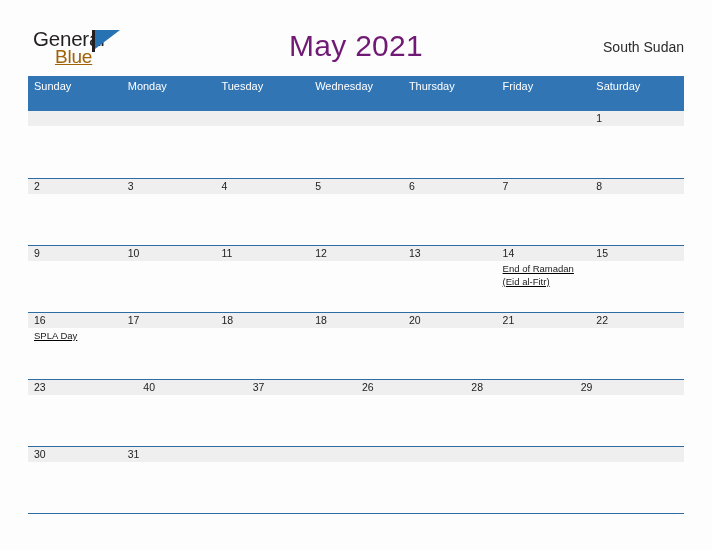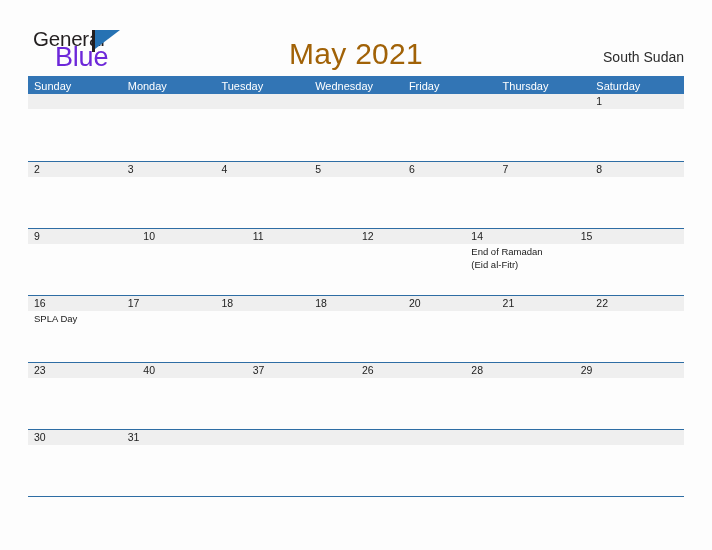--- a/index.html
+++ b/index.html
@@ -45,25 +45,26 @@
     font-size: 20.5px;
     line-height: 20px;
     color: #231f20;
     letter-spacing: -0.2px;
     white-space: nowrap;
   }
   .logo-blue {
     position: absolute;
     left: 22px;
     top: 18px;
-    font-size: 27px;
+    font-size: 19px;
     line-height: 20px;
-    color: #6d28d9;
+    color: #a16207;
     letter-spacing: -0.2px;
     white-space: nowrap;
+    text-decoration: underline;
   }
   .logo-flag {
     position: absolute;
     left: 62px;
     top: 1px;
     width: 0;
     height: 0;
     border-left: 25px solid #2672b3;
     border-bottom: 19px solid transparent;
   }
@@ -72,52 +73,52 @@
     left: 59px;
     top: 1px;
     width: 3px;
     height: 22px;
     background: #231f20;
   }
 
   .cal-title {
     position: absolute;
     left: 0;
-    top: 36px;
+    top: 28px;
     width: 712px;
     text-align: center;
     font-size: 30px;
     line-height: 36px;
     font-weight: 400;
-    color: #a16207;
+    color: #701a75;
     letter-spacing: 0.3px;
   }
 
   .country {
     position: absolute;
     right: 28px;
-    top: 48px;
+    top: 38px;
     font-size: 14px;
     line-height: 18px;
     color: #2b2b2b;
     white-space: nowrap;
   }
 
   
   .calendar {
     position: absolute;
     left: 28px;
     top: 76px;
     width: 656px;
   }
 
   .weekday-row {
     display: flex;
     width: 656px;
-    height: 18px;
+    height: 35px;
     background: #3275b5;
   }
   .weekday-cell {
     flex: 1 1 0;
     min-width: 0;
     color: #ffffff;
     font-size: 11px;
     line-height: 21px;
     padding-left: 6px;
     box-sizing: border-box;
@@ -162,20 +163,21 @@
     font-size: 10.5px;
     line-height: 15px;
     color: #222222;
     height: 15px;
   }
   .day-events {
     position: relative;
     z-index: 2;
     padding-top: 2px;
     padding-right: 4px;
+    text-decoration: underline;
   }
   .event {
     font-size: 9.5px;
     line-height: 12.5px;
     color: #1a1a1a;
     white-space: nowrap;
   }
   .empty-cell .day-num {
     visibility: hidden;
   }
@@ -206,22 +208,22 @@
 
   </div>
 
   <div class="calendar">
 
     <div class="weekday-row">
       <div class="weekday-cell">Sunday</div>
       <div class="weekday-cell">Monday</div>
       <div class="weekday-cell">Tuesday</div>
       <div class="weekday-cell">Wednesday</div>
+      <div class="weekday-cell">Thursday</div>
       <div class="weekday-cell">Friday</div>
-      <div class="weekday-cell">Thursday</div>
       <div class="weekday-cell">Saturday</div>
     </div>
 
     <div id="weeks-container">
         <div class="week-row">
           <div class="daynum-band"></div>
           <div class="week-cells">
             <div class="day-cell empty-cell">
               <div class="day-num"></div>
               <div class="day-events"></div>
@@ -295,20 +297,24 @@
             <div class="day-cell">
               <div class="day-num">10</div>
               <div class="day-events"></div>
             </div>
             <div class="day-cell">
               <div class="day-num">11</div>
               <div class="day-events"></div>
             </div>
             <div class="day-cell">
               <div class="day-num">12</div>
+              <div class="day-events"></div>
+            </div>
+            <div class="day-cell">
+              <div class="day-num">13</div>
               <div class="day-events"></div>
             </div>
             <div class="day-cell">
               <div class="day-num">14</div>
               <div class="day-events">
                 <div class="event">End of Ramadan</div>
                 <div class="event">(Eid al-Fitr)</div>
               </div>
             </div>
             <div class="day-cell">

